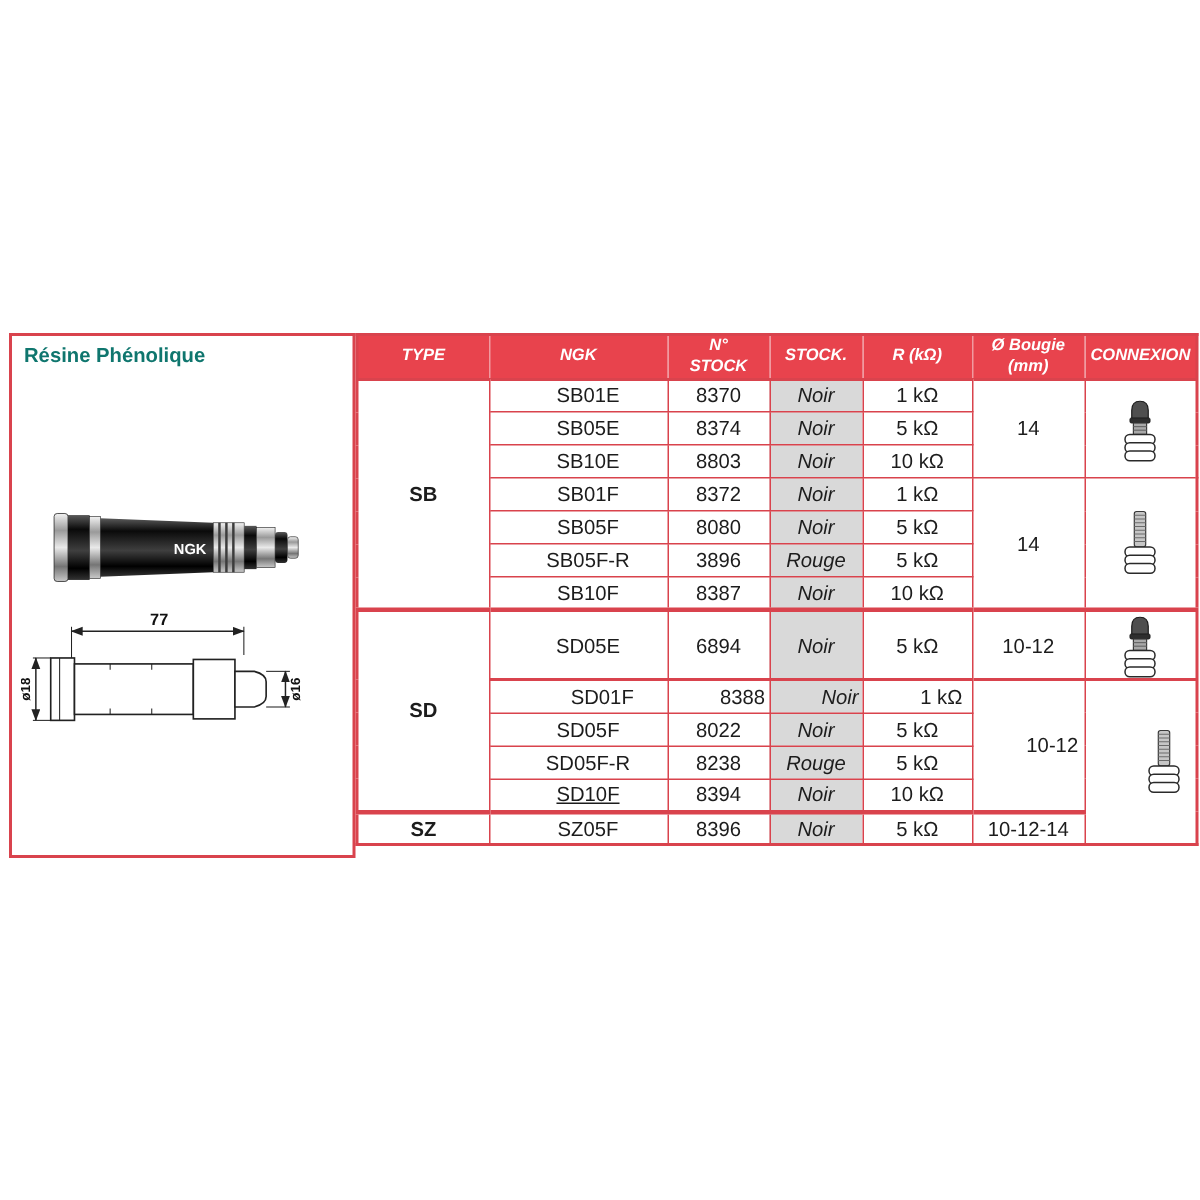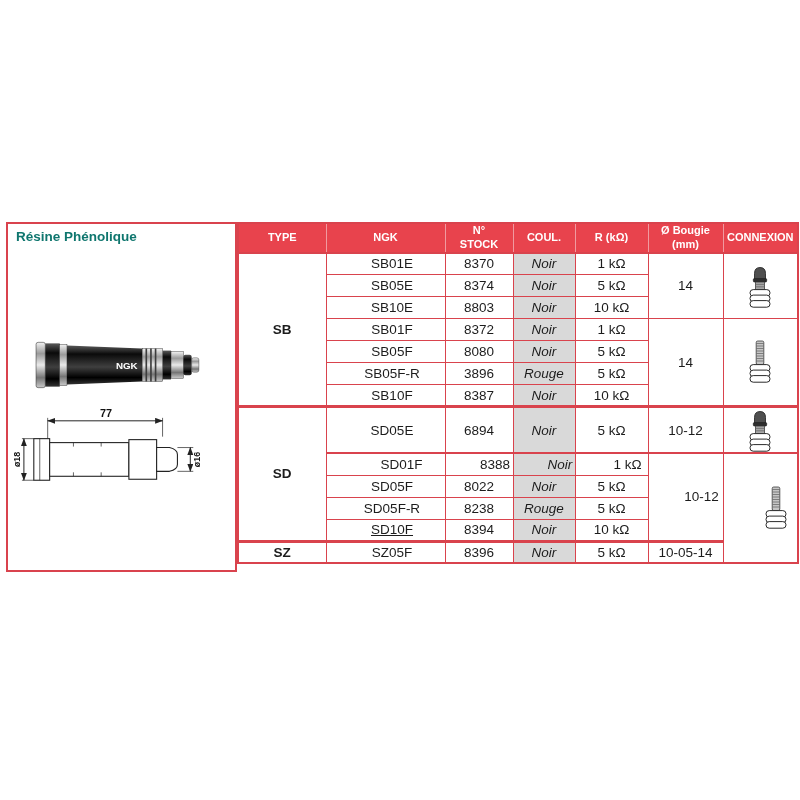--- a/index.html
+++ b/index.html
@@ -26,21 +26,21 @@
   }
   .photo{position:absolute;left:26px;top:110px;width:170px;height:62px;}
   .drawing{position:absolute;left:6px;top:180px;width:208px;height:100px;}
   
   table.parts{
     position:absolute;left:237px;top:222px;width:560px;
     border-collapse:collapse;table-layout:fixed;
     border:2px solid var(--border);
     font-size:13.5px;color:var(--ink);
   }
-  table.parts thead tr{height:22px;}
+  table.parts thead tr{height:22px;font-style:italic;}
   table.parts tbody tr{height:22px;}
   table.parts tbody tr.tall{height:46px;}
   th{
     background:var(--header-bg);color:#fff;font-size:11px;font-weight:bold;
     border-left:1px solid #f09aa0;border-bottom:2px solid var(--border);
     text-align:center;vertical-align:middle;line-height:1.25;padding:0 2px;
   }
   th:first-child{border-left:none;}
   th.h-stock{padding:0 10px;}
   td{
@@ -170,21 +170,21 @@
       <col style="width:62px">
         <col style="width:73px">
         <col style="width:75px">
         <col style="width:75px">
     </colgroup>
     <thead>
       <tr>
         <th>TYPE</th>
         <th>NGK</th>
         <th class="h-stock">N° STOCK</th>
-        <th>COUL.</th>
+        <th>STOCK.</th>
         <th>R (kΩ)</th>
         <th>Ø Bougie (mm)</th>
         <th>CONNEXION</th>
       </tr>
     </thead>
     <tbody>
       <tr>
         <td class="type" rowspan="7">SB</td>
         <td class="ngk">SB01E</td>
         <td class="stock">8370</td>
@@ -281,17 +281,17 @@
         <td class="stock">8394</td>
         <td class="coul">Noir</td>
         <td>10 kΩ</td>
       </tr>
       <tr class="group">
         <td class="type">SZ</td>
         <td class="ngk">SZ05F</td>
         <td class="stock">8396</td>
         <td class="coul">Noir</td>
         <td>5 kΩ</td>
-        <td>10-05-14</td>
+        <td>10-12-14</td>
       </tr>
     </tbody>
   </table>
 </div>
 
 </body></html>

